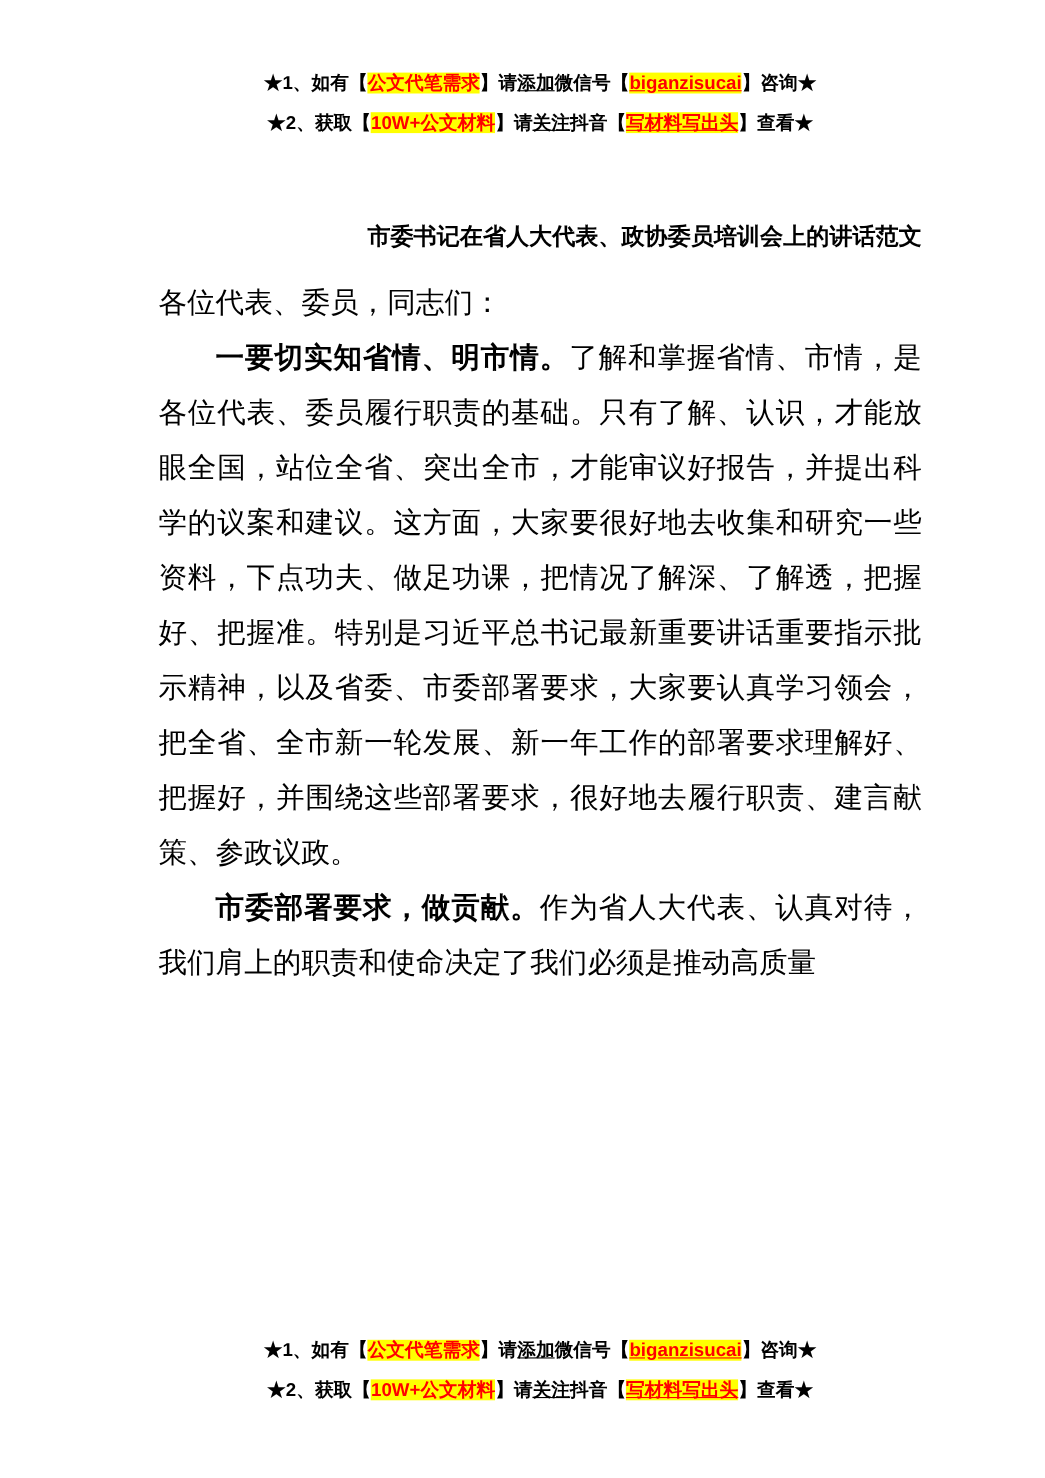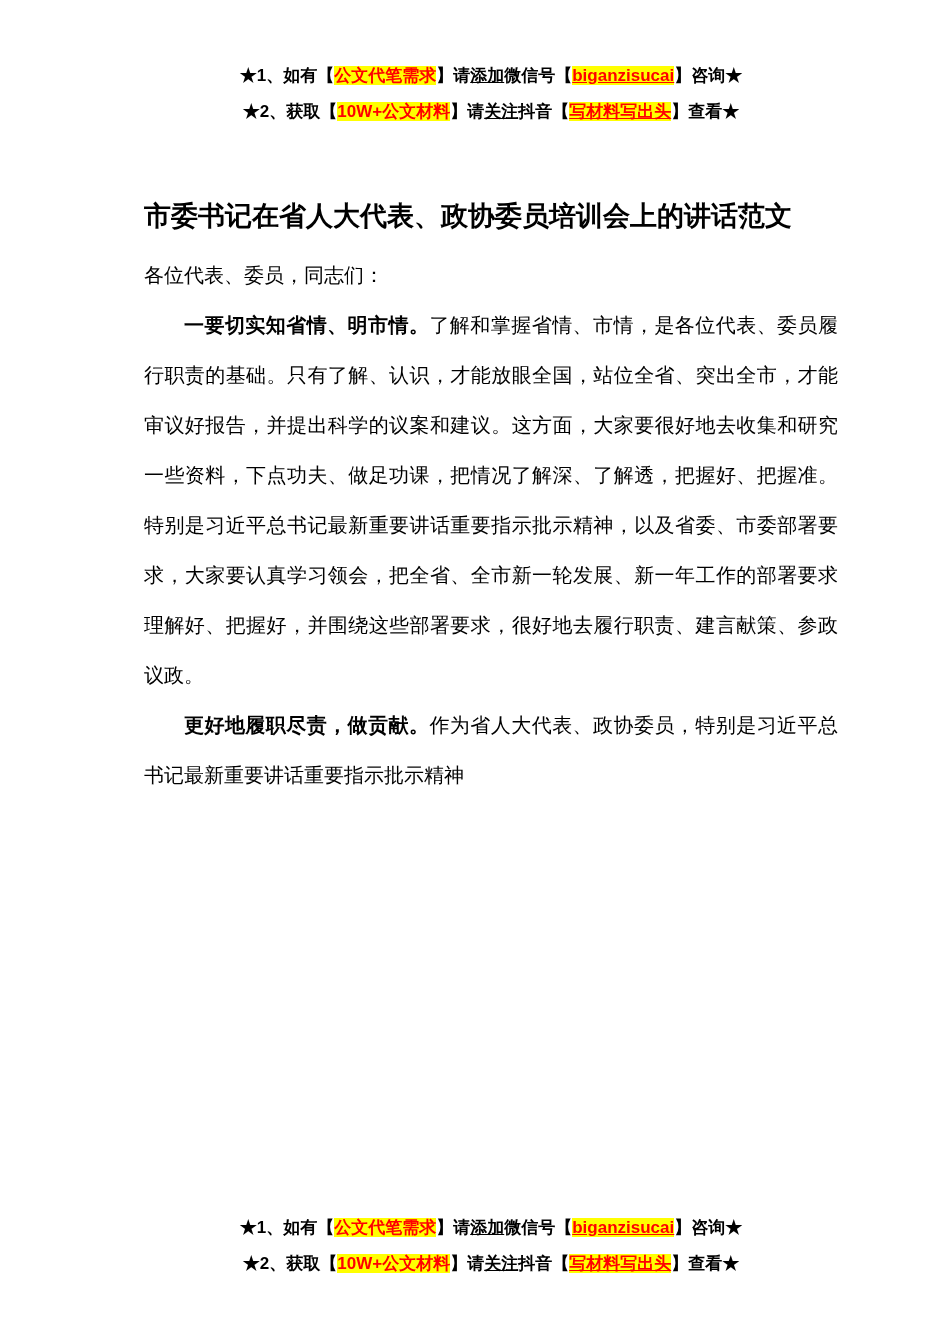--- a/index.html
+++ b/index.html
@@ -29,28 +29,28 @@
   .hl { background: #ffff00; color: #ff0000; }
   .u { text-decoration: underline; }
   .content {
     position: absolute;
     left: 144px;
     right: 144px;
     top: 196px;
   }
   .doc-title {
     margin: 0 0 14px 0;
-    font-size: 27px;
+    font-size: 21px;
     font-weight: 700;
     line-height: 40px;
-    text-align: left;
+    text-align: right;
     color: #000000;
   }
   .body-text {
-    font-size: 20px;
+    font-size: 26px;
     line-height: 50px;
     text-align: justify;
     color: #000000;
   }
   .body-text p { margin: 0; padding: 0; }
   .salutation { text-indent: 0; }
   .para { text-indent: 2em; }
   .lead { font-weight: 700; margin-top: 36px; }
 </style>
 </head>
@@ -61,21 +61,21 @@
   <div class="promo promo-top">
     <div class="promo-line"><span>★1、如有【</span><span class="hl">公文代笔需求</span><span>】请</span><span class="u">添加</span><span>微信号【</span><span class="hl u">biganzisucai</span><span>】咨询★</span></div>
     <div class="promo-line"><span>★2、获取【</span><span class="hl">10W+公文材料</span><span>】请</span><span class="u">关注</span><span>抖音【</span><span class="hl u">写材料写出头</span><span>】查看★</span></div>
   </div>
 
   <div class="content">
     <h1 class="doc-title">市委书记在省人大代表、政协委员培训会上的讲话范文</h1>
     <div class="body-text">
       <p class="salutation">各位代表、委员，同志们：</p>
       <p class="para"><span class="lead">一要切实知省情、明市情。</span><span>了解和掌握省情、市情，是各位代表、委员履行职责的基础。只有了解、认识，才能放眼全国，站位全省、突出全市，才能审议好报告，并提出科学的议案和建议。这方面，大家要很好地去收集和研究一些资料，下点功夫、做足功课，把情况了解深、了解透，把握好、把握准。特别是习近平总书记最新重要讲话重要指示批示精神，以及省委、市委部署要求，大家要认真学习领会，把全省、全市新一轮发展、新一年工作的部署要求理解好、把握好，并围绕这些部署要求，很好地去履行职责、建言献策、参政议政。</span></p>
-      <p class="para"><span class="lead">更好地履职尽责，做贡献。</span><span>作为省人大代表、政协委员，特别是习近平总书记最新重要讲话重要指示批示精神</span></p>
+      <p class="para"><span class="lead">市委部署要求，做贡献。</span><span>作为省人大代表、认真对待，我们肩上的职责和使命决定了我们必须是推动高质量</span></p>
     </div>
   </div>
 
   <div class="promo promo-bottom">
     <div class="promo-line"><span>★1、如有【</span><span class="hl">公文代笔需求</span><span>】请</span><span class="u">添加</span><span>微信号【</span><span class="hl u">biganzisucai</span><span>】咨询★</span></div>
     <div class="promo-line"><span>★2、获取【</span><span class="hl">10W+公文材料</span><span>】请</span><span class="u">关注</span><span>抖音【</span><span class="hl u">写材料写出头</span><span>】查看★</span></div>
   </div>
 
 </div>
 

